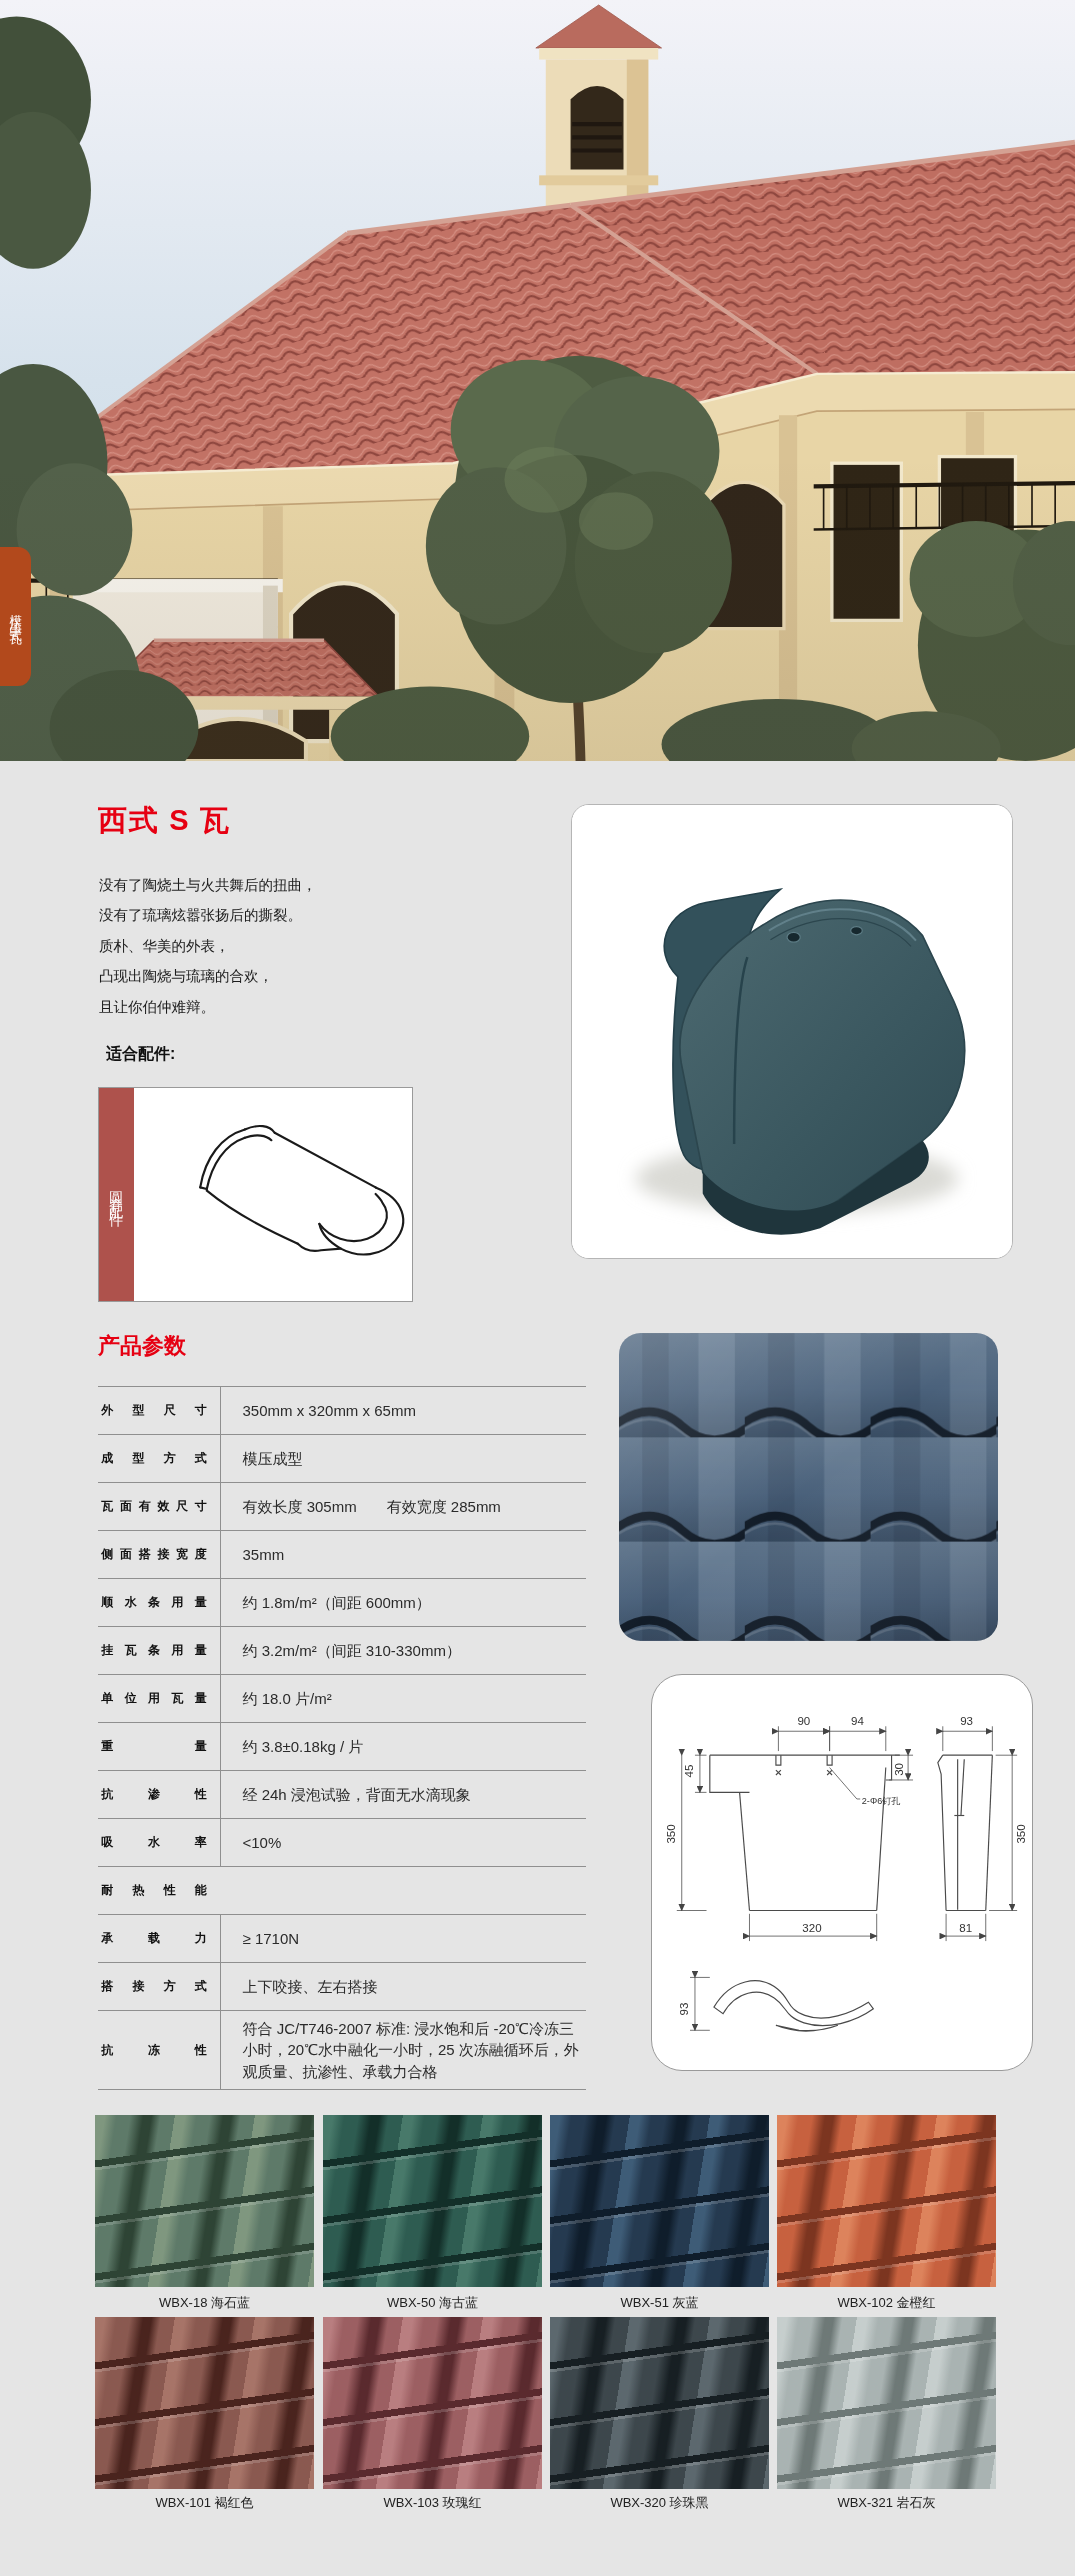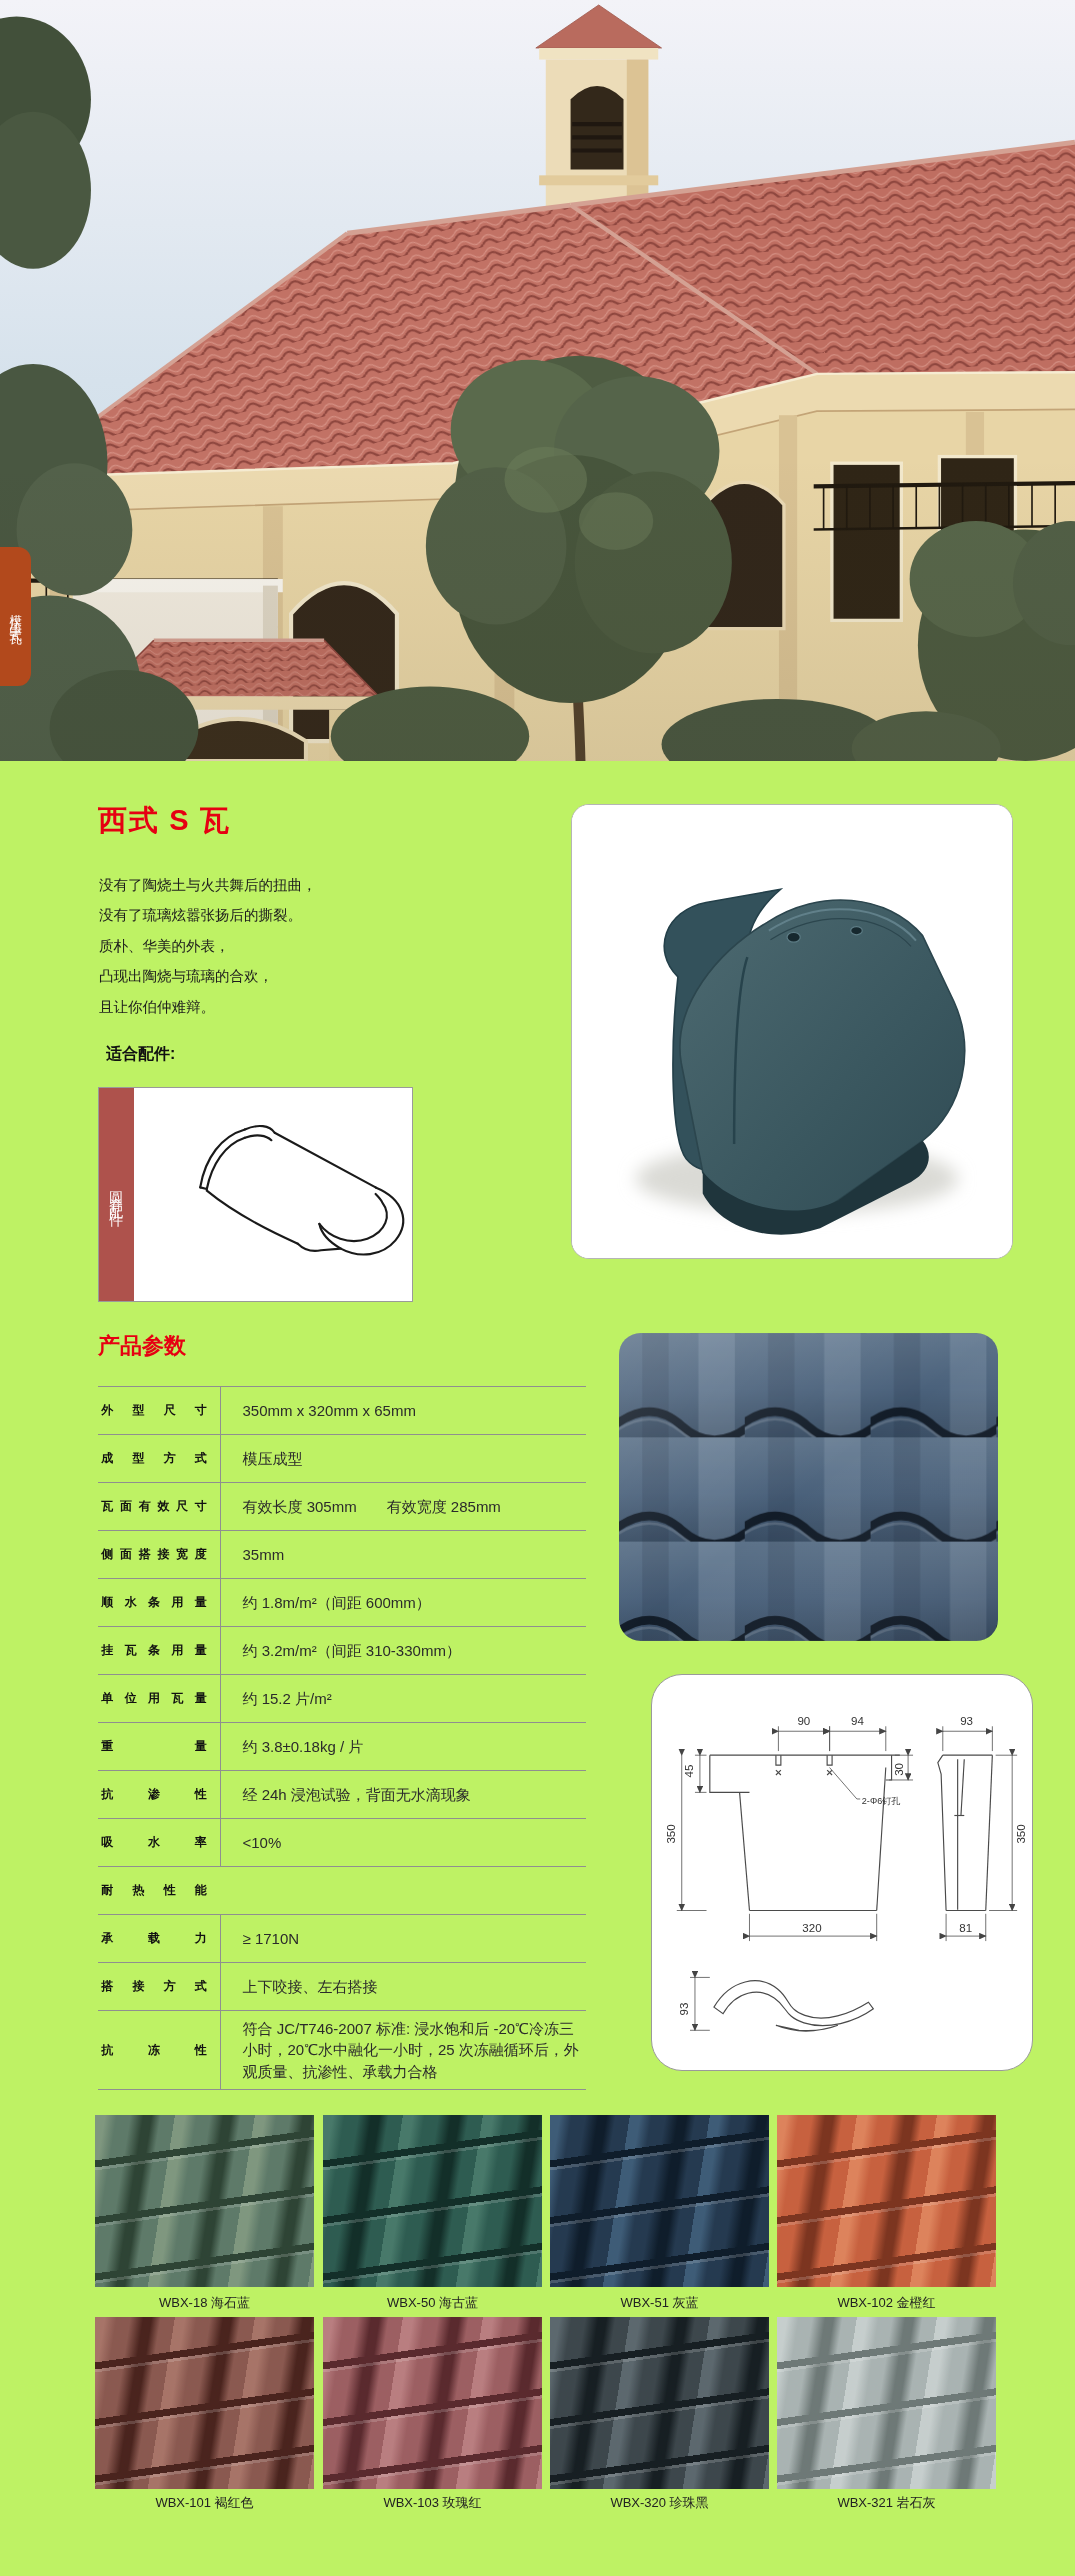--- a/index.html
+++ b/index.html
@@ -1,16 +1,16 @@
 <!DOCTYPE html>
 <html style="font-size:13.2px"><head>
 <meta charset="utf-8">
 <style>
   html,body{margin:0;padding:0;background:#fff;}
-  #page{position:relative;width:1075px;height:2576px;background:#bef264;overflow:hidden;
+  #page{position:relative;width:1075px;height:2576px;background:#e5e5e5;overflow:hidden;
         font-family:"Liberation Sans",sans-serif;}
 
   
   .hero{position:absolute;left:0;top:0;width:1075px;height:761px;}
   .hero svg{display:block;}
 
   
   .side-tab{position:absolute;left:0;top:547px;width:31px;height:139px;background:#b2491c;
             border-radius:0 13.2px 13.2px 0;display:flex;align-items:center;justify-content:center;}
   .side-tab span{writing-mode:vertical-rl;color:#fff;font-size:12.4px;letter-spacing:5px;line-height:1;}
@@ -286,21 +286,21 @@
     <div class="prow">
         <div class="plabel">顺水条用量</div>
         <div class="pvalue">约 1.8m/m²（间距 600mm）</div>
       </div>
     <div class="prow">
         <div class="plabel">挂瓦条用量</div>
         <div class="pvalue">约 3.2m/m²（间距 310-330mm）</div>
       </div>
     <div class="prow">
         <div class="plabel">单位用瓦量</div>
-        <div class="pvalue">约 15.2 片/m²</div>
+        <div class="pvalue">约 18.0 片/m²</div>
       </div>
     <div class="prow">
         <div class="plabel">重量</div>
         <div class="pvalue">约 3.8±0.18kg / 片</div>
       </div>
     <div class="prow">
         <div class="plabel">抗渗性</div>
         <div class="pvalue">经 24h 浸泡试验，背面无水滴现象</div>
       </div>
     <div class="prow">

